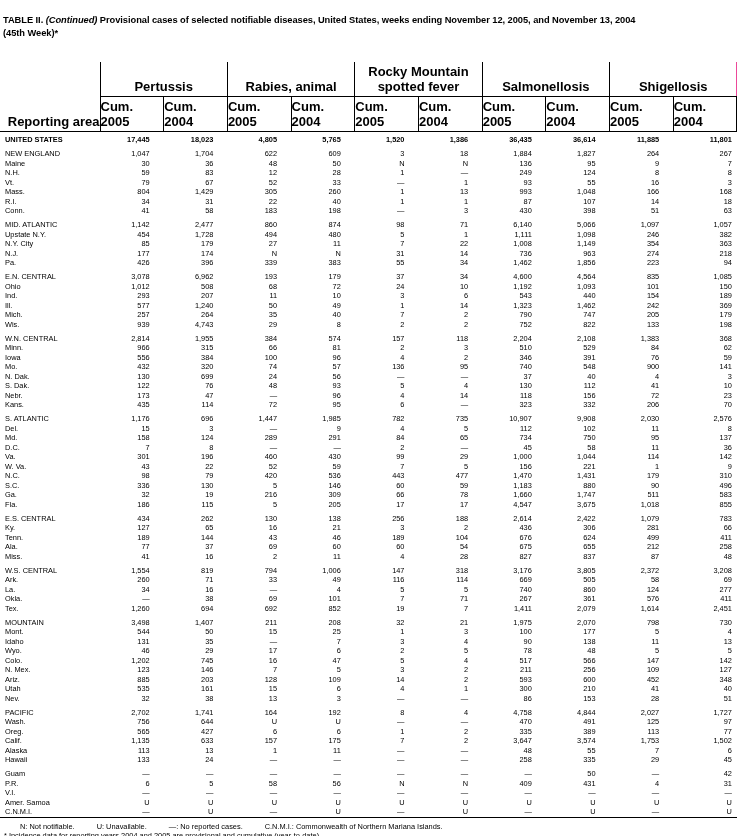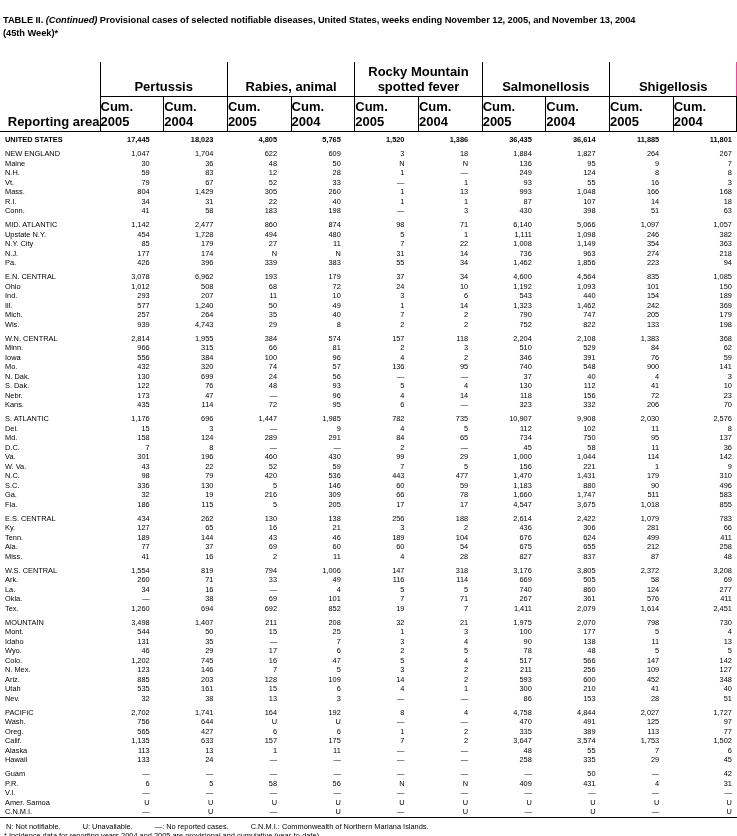--- a/index.html
+++ b/index.html
@@ -24,21 +24,21 @@
     border-left:1px solid #000;border-bottom:1.6px solid #000;
     text-align:left;height:21px;padding:2px 0 2px 0;vertical-align:middle;
   }
   tr.h2 th.cum.le{border-right:1px solid #000;}
   tbody td{font-size:7.4px;line-height:9.5px;height:9.5px;padding:0;white-space:nowrap;}
   tbody tr:first-child td{padding-top:3px;font-weight:bold;}
   td.area{text-align:left;padding-left:5px;}
   td.num{text-align:right;padding-right:14px;}
   td.num:last-child{padding-right:5px;}
   tr.sp td{height:4.5px !important;line-height:4.5px;font-size:2px;padding:0;}
-  .fn{font-size:7.4px;line-height:9.5px;margin:4px 4px 0 6px;}
+  .fn{font-size:7.4px;line-height:9.5px;margin:4px 4px 0 20px;}
   .fn .seg{margin-right:22px;display:inline-block;}
   .fn2{font-size:7.4px;line-height:9.5px;margin:0 4px 0 4px;}
 </style>
 </head>
 <body>
 
 <div class="page">
 
   <div class="title">
     <div class="l1"><span>TABLE II. </span><i>(Continued)</i><span> Provisional cases of selected notifiable diseases, United States, weeks ending November 12, 2005, and November 13, 2004</span></div>

